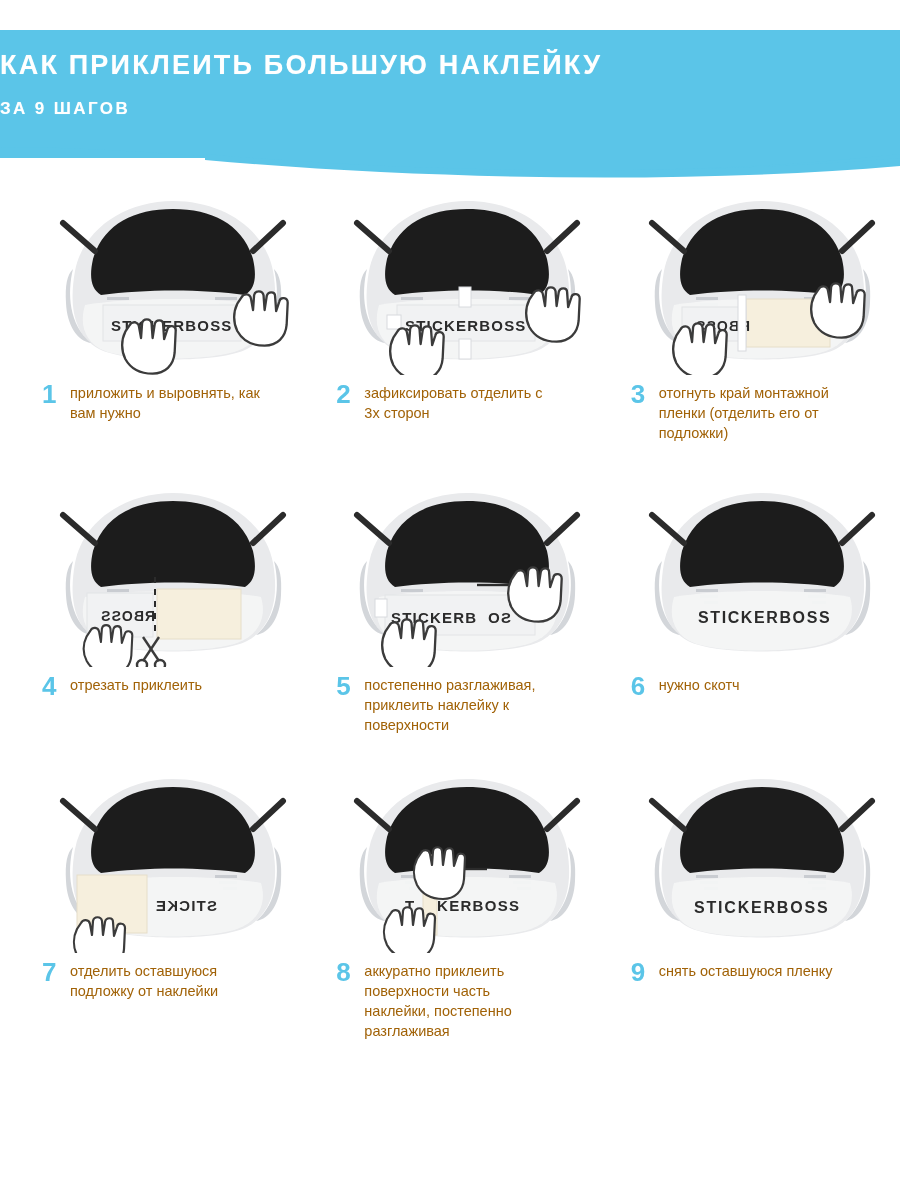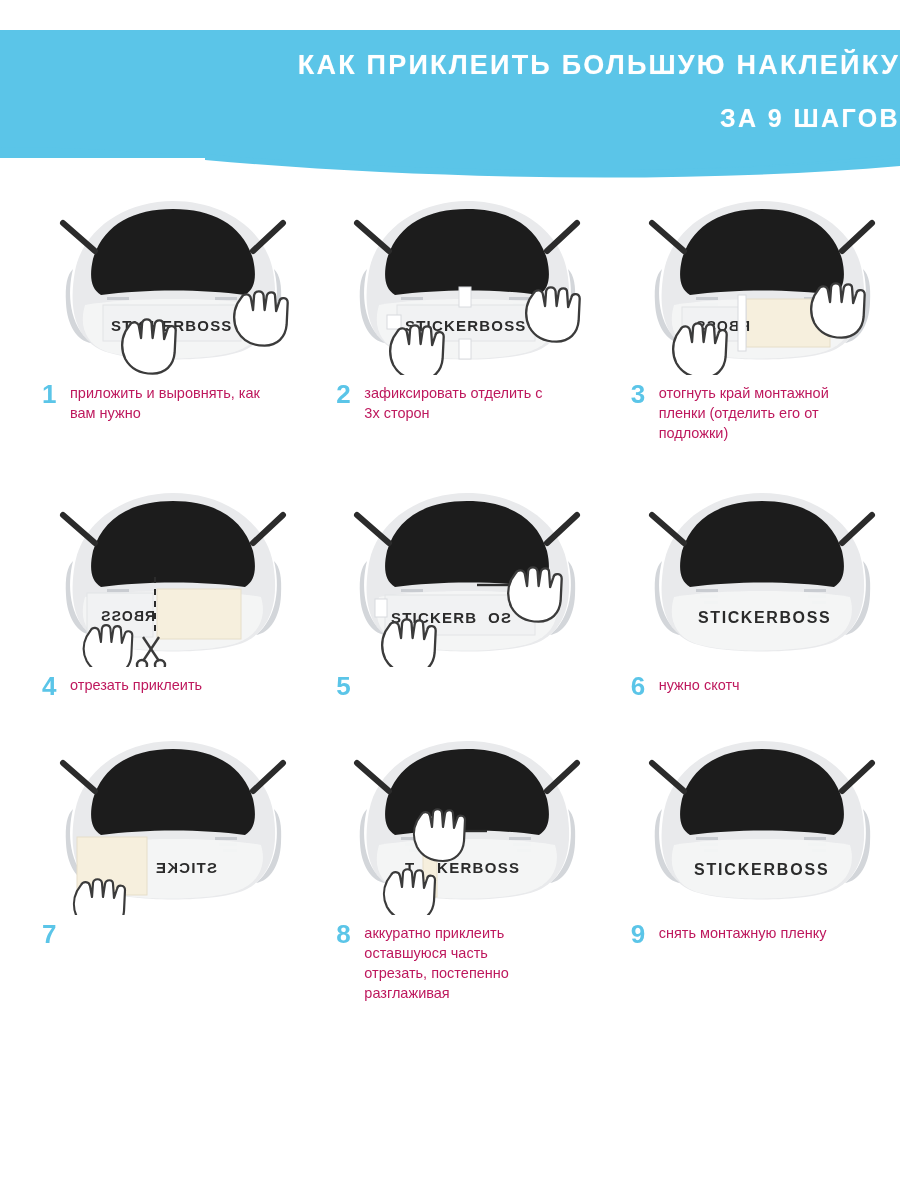--- a/index.html
+++ b/index.html
@@ -35,35 +35,35 @@
     left: 0;
     top: 140px;
     width: 900px;
     height: 45px;
   }
   .header-title {
     position: absolute;
     left: 0;
     top: 46px;
     width: 900px;
-    text-align: right;
+    text-align: left;
     color: #ffffff;
     font-weight: bold;
     font-size: 27px;
     letter-spacing: 2.2px;
     line-height: 38px;
     text-transform: uppercase;
     z-index: 3;
     text-shadow: 0 0 1px rgba(255,255,255,0.4);
   }
   .header-title .l2 {
     display: block;
-    font-size: 25px;
+    font-size: 17px;
     letter-spacing: 2.4px;
-    margin-top: 15px;
+    margin-top: 6px;
   }
 
   
   .grid {
     position: relative;
     width: 900px;
     padding: 10px 0 0 0;
     box-sizing: border-box;
   }
   .row {
@@ -93,21 +93,21 @@
   }
   .num {
     color: #5bc5e8;
     font-weight: bold;
     font-size: 26px;
     line-height: 22px;
     width: 28px;
     flex: 0 0 28px;
   }
   .ctext {
-    color: #be185d;
+    color: #a16207;
     font-size: 14.5px;
     line-height: 20px;
     max-width: 190px;
   }
 
   .row-sp-1 { margin-bottom: 34px; }
   .row-sp-2 { margin-bottom: 28px; }
 </style>
 </head>
 <body>
@@ -331,20 +331,21 @@
           <g transform="translate(178,88) scale(1.05)">
             <path d="M6,40 C2,32 2,22 6,14 L10,8 C12,4 18,4 19,9 L21,20 L22,6 C23,1 30,1 31,6 L32,20 L34,7 C35,2 42,2 42,7 L43,21 L46,12 C47,7 54,8 54,13 L53,34 C52,46 44,54 32,54 C20,54 11,49 6,40 Z" fill="#ffffff" stroke="#3b3b3b" stroke-width="2.2" stroke-linejoin="round"></path>
           </g>
           <g transform="translate(52,140) scale(1.05)">
             <path d="M6,40 C2,32 2,22 6,14 L10,8 C12,4 18,4 19,9 L21,20 L22,6 C23,1 30,1 31,6 L32,20 L34,7 C35,2 42,2 42,7 L43,21 L46,12 C47,7 54,8 54,13 L53,34 C52,46 44,54 32,54 C20,54 11,49 6,40 Z" fill="#ffffff" stroke="#3b3b3b" stroke-width="2.2" stroke-linejoin="round"></path>
           </g>
         </svg>
       </div>
       <div class="caption">
         <div class="num">5</div>
+        <div class="ctext">постепенно разглаживая, приклеить наклейку к поверхности</div>
       </div>
     </div>
 
     <div class="cell">
       <div class="illus">
         <svg width="275" height="190" viewBox="0 0 275 190">
           <g>
             <path d="M42,86 C50,44 92,16 140,16 C190,16 232,44 240,86 C246,120 240,150 214,164 C188,178 92,178 66,164 C40,150 36,120 42,86 Z" fill="#e9eaec"></path>
             <path d="M60,74 C70,40 100,24 140,24 C180,24 210,40 220,74 C224,92 222,104 212,110 C170,104 112,104 68,110 C58,104 56,92 60,74 Z" fill="#1c1c1c"></path>
             <path d="M30,38 L62,66" stroke="#2b2b2b" stroke-width="6" stroke-linecap="round" fill="none"></path>
@@ -401,20 +402,21 @@
           <g>
             <text x="112" y="148" font-family="'Liberation Sans', sans-serif" font-size="15" font-weight="bold" letter-spacing="1.2" fill="#2b2b2b" transform="scale(-1,1) translate(-296,0)">STICKE</text>
           </g>
           <g transform="translate(38,152) scale(1.0)">
             <path d="M6,40 C2,32 2,22 6,14 L10,8 C12,4 18,4 19,9 L21,20 L22,6 C23,1 30,1 31,6 L32,20 L34,7 C35,2 42,2 42,7 L43,21 L46,12 C47,7 54,8 54,13 L53,34 C52,46 44,54 32,54 C20,54 11,49 6,40 Z" fill="#ffffff" stroke="#3b3b3b" stroke-width="2.2" stroke-linejoin="round"></path>
           </g>
         </svg>
       </div>
       <div class="caption">
         <div class="num">7</div>
+        <div class="ctext">отделить оставшуюся подложку от наклейки</div>
       </div>
     </div>
 
     <div class="cell">
       <div class="illus">
         <svg width="275" height="190" viewBox="0 0 275 190">
           <g>
             <path d="M42,86 C50,44 92,16 140,16 C190,16 232,44 240,86 C246,120 240,150 214,164 C188,178 92,178 66,164 C40,150 36,120 42,86 Z" fill="#e9eaec"></path>
             <path d="M60,74 C70,40 100,24 140,24 C180,24 210,40 220,74 C224,92 222,104 212,110 C170,104 112,104 68,110 C58,104 56,92 60,74 Z" fill="#1c1c1c"></path>
             <path d="M30,38 L62,66" stroke="#2b2b2b" stroke-width="6" stroke-linecap="round" fill="none"></path>
@@ -445,21 +447,21 @@
           <g transform="translate(84,82) scale(1.0)">
             <path d="M6,40 C2,32 2,22 6,14 L10,8 C12,4 18,4 19,9 L21,20 L22,6 C23,1 30,1 31,6 L32,20 L34,7 C35,2 42,2 42,7 L43,21 L46,12 C47,7 54,8 54,13 L53,34 C52,46 44,54 32,54 C20,54 11,49 6,40 Z" fill="#ffffff" stroke="#3b3b3b" stroke-width="2.2" stroke-linejoin="round"></path>
           </g>
           <g transform="translate(54,142) scale(1.0)">
             <path d="M6,40 C2,32 2,22 6,14 L10,8 C12,4 18,4 19,9 L21,20 L22,6 C23,1 30,1 31,6 L32,20 L34,7 C35,2 42,2 42,7 L43,21 L46,12 C47,7 54,8 54,13 L53,34 C52,46 44,54 32,54 C20,54 11,49 6,40 Z" fill="#ffffff" stroke="#3b3b3b" stroke-width="2.2" stroke-linejoin="round"></path>
           </g>
         </svg>
       </div>
       <div class="caption">
         <div class="num">8</div>
-        <div class="ctext">аккуратно приклеить оставшуюся часть отрезать, постепенно разглаживая</div>
+        <div class="ctext">аккуратно приклеить поверхности часть наклейки, постепенно разглаживая</div>
       </div>
     </div>
 
     <div class="cell">
       <div class="illus">
         <svg width="275" height="190" viewBox="0 0 275 190">
           <g>
             <path d="M42,86 C50,44 92,16 140,16 C190,16 232,44 240,86 C246,120 240,150 214,164 C188,178 92,178 66,164 C40,150 36,120 42,86 Z" fill="#e9eaec"></path>
             <path d="M60,74 C70,40 100,24 140,24 C180,24 210,40 220,74 C224,92 222,104 212,110 C170,104 112,104 68,110 C58,104 56,92 60,74 Z" fill="#1c1c1c"></path>
             <path d="M30,38 L62,66" stroke="#2b2b2b" stroke-width="6" stroke-linecap="round" fill="none"></path>
@@ -476,17 +478,17 @@
             </g>
             <path d="M52,120 C96,112 186,112 228,120 C234,140 226,158 204,166 C176,176 98,176 72,166 C52,158 46,140 52,120 Z" fill="#f4f5f6" opacity="0.95"></path>
           </g>
           <g>
             <text x="72" y="150" font-family="'Liberation Sans', sans-serif" font-size="16" font-weight="bold" letter-spacing="1.8" fill="#2b2b2b">STICKERBOSS</text>
           </g>
         </svg>
       </div>
       <div class="caption">
         <div class="num">9</div>
-        <div class="ctext">снять монтажную пленку</div>
+        <div class="ctext">снять оставшуюся пленку</div>
       </div>
     </div>
   </div>
 </div>
 
 </body></html>

